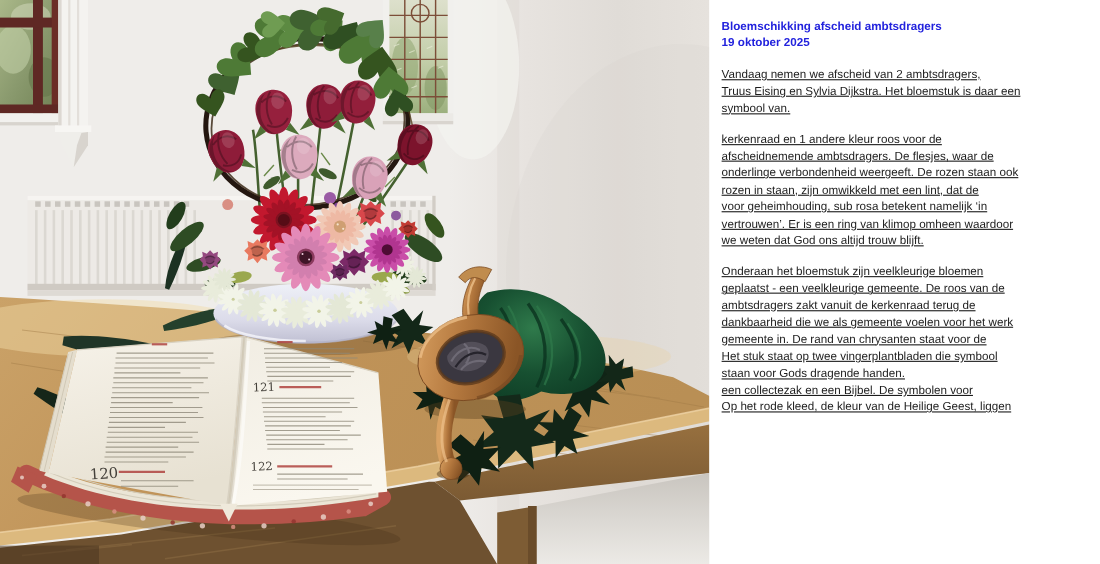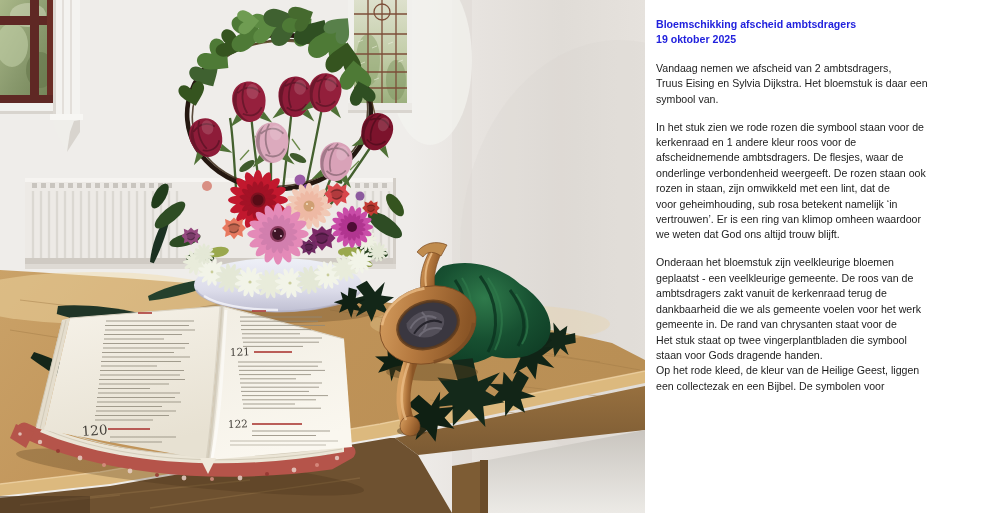--- a/index.html
+++ b/index.html
@@ -4,21 +4,21 @@
 <style>
   html,body{margin:0;padding:0;background:#ffffff;}
   #page{position:relative;width:1000px;height:513px;overflow:hidden;background:#ffffff;
         font-family:"Liberation Sans",sans-serif;}
   #photo{position:absolute;left:0;top:0;width:645px;height:513px;}
   #photo svg{display:block;}
   #caption-panel{position:absolute;left:645px;top:0;width:299px;height:513px;background:#ffffff;
         box-sizing:border-box;padding:17px 6px 0 11px;}
   .cap-text{font-size:10.6px;line-height:15.4px;color:#1c1c1c;}
   .cap-title{font-weight:bold;margin:0 0 13px 0;}
-  .cap-para{margin:0 0 12.6px 0;}
+  .cap-para{margin:0 0 12.6px 0;text-decoration:underline;}
   .cap-line{white-space:pre;}
 </style>
 </head>
 <body>
 
 <div id="page">
 
   <div id="photo">
     <svg width="645" height="513" viewBox="0 0 645 513">
       <defs>
@@ -519,34 +519,33 @@
     <div class="cap-title" style="color:#2222dd;">
       <div class="cap-line">Bloemschikking afscheid ambtsdragers</div>
       <div class="cap-line">19 oktober 2025</div>
     </div>
     <div class="cap-para">
       <div class="cap-line">Vandaag nemen we afscheid van 2 ambtsdragers,</div>
       <div class="cap-line">Truus Eising en Sylvia Dijkstra. Het bloemstuk is daar een</div>
       <div class="cap-line">symbool van.</div>
     </div>
     <div class="cap-para">
-      <div class="cap-line">In het stuk zien we rode rozen die symbool staan voor de</div>
       <div class="cap-line">kerkenraad en 1 andere kleur roos voor de</div>
       <div class="cap-line">afscheidnemende ambtsdragers. De flesjes, waar de</div>
       <div class="cap-line">onderlinge verbondenheid weergeeft. De rozen staan ook</div>
       <div class="cap-line">rozen in staan, zijn omwikkeld met een lint, dat de</div>
       <div class="cap-line">voor geheimhouding, sub rosa betekent namelijk ‘in</div>
       <div class="cap-line">vertrouwen’. Er is een ring van klimop omheen waardoor</div>
       <div class="cap-line">we weten dat God ons altijd trouw blijft.</div>
     </div>
     <div class="cap-para">
       <div class="cap-line">Onderaan het bloemstuk zijn veelkleurige bloemen</div>
       <div class="cap-line">geplaatst - een veelkleurige gemeente. De roos van de</div>
       <div class="cap-line">ambtsdragers zakt vanuit de kerkenraad terug de</div>
       <div class="cap-line">dankbaarheid die we als gemeente voelen voor het werk</div>
       <div class="cap-line">gemeente in. De rand van chrysanten staat voor de</div>
       <div class="cap-line">Het stuk staat op twee vingerplantbladen die symbool</div>
       <div class="cap-line">staan voor Gods dragende handen.</div>
+      <div class="cap-line">een collectezak en een Bijbel. De symbolen voor</div>
       <div class="cap-line">Op het rode kleed, de kleur van de Heilige Geest, liggen</div>
-      <div class="cap-line">een collectezak en een Bijbel. De symbolen voor</div>
     </div>
   </div>
 </div>
 
 </body></html>

